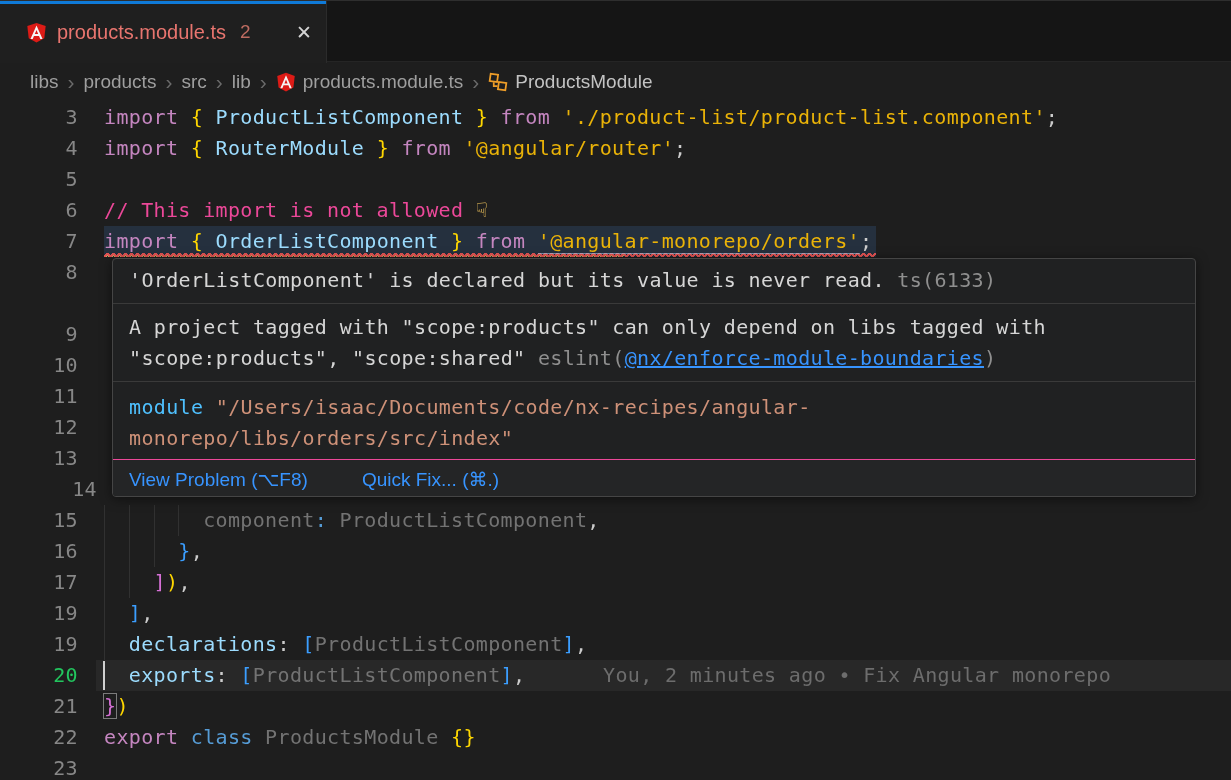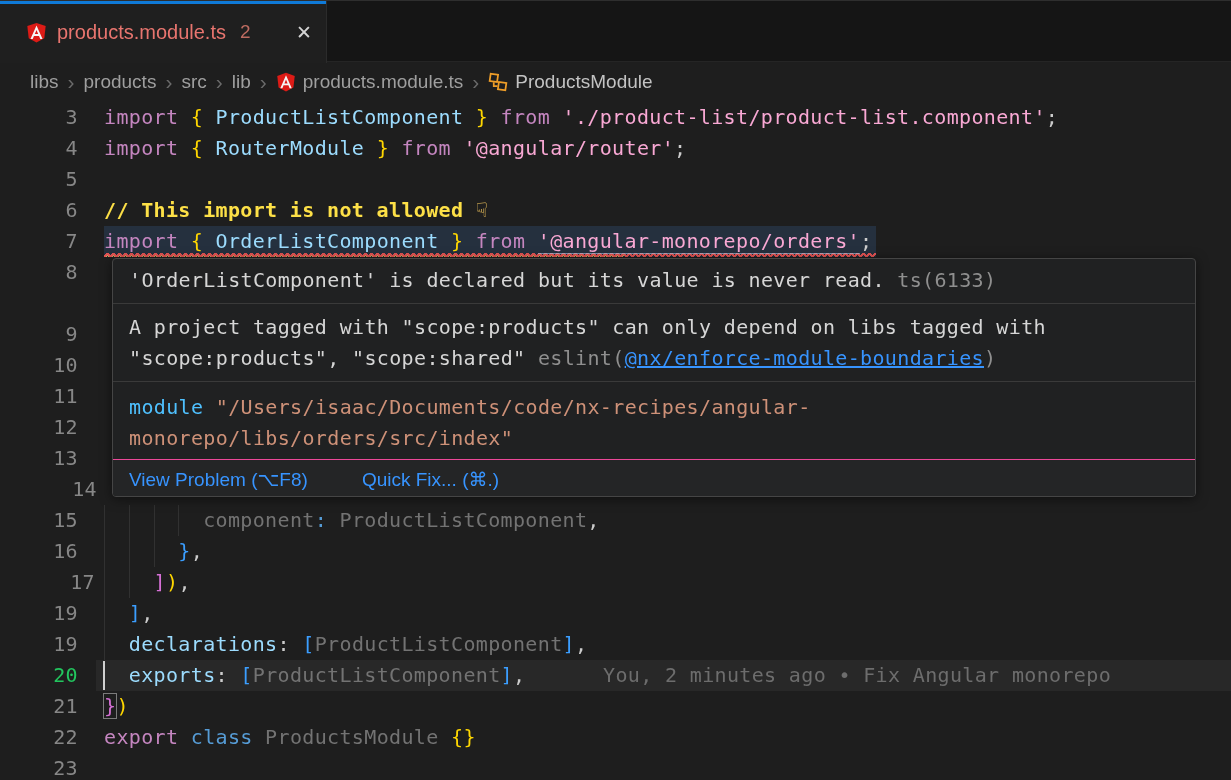--- a/index.html
+++ b/index.html
@@ -33,22 +33,22 @@
   .lnum { position:absolute; left:0; width:78px; height:31px; line-height:31px;
     text-align:right; color:#878787; cursor:pointer; }
   .lnum.active { color:#22c55e; }
   .crow { position:absolute; left:104px; height:31px; line-height:31px;
     white-space:pre; color:#cccccc; cursor:text; }
   .guide { position:absolute; width:1px; height:31px; background:#313131; }
   .s-kw  { color:#c586c0; }
   .s-kwb { color:#569cd6; }
   .s-ent { color:#9cdcfe; }
   .s-typ { color:#737373; }
-  .s-str { color:#f9a8d4; }
-  .s-com { color:#fde047;font-weight:bold; }
+  .s-str { color:#eab308; }
+  .s-com { color:#ec4899; }
   .s-pln { color:#cccccc; }
   .s-b1  { color:#ffd700; }
   .s-b2  { color:#d670d6; }
   .s-b3  { color:#3b9eff; }
   .s-emoji { color:#f2c55c; font-family:"DejaVu Sans", sans-serif; }
   .s-strlink { border-bottom:1px solid rgba(170,200,230,.65); }
   .mbox { outline:1px solid #7b7b7b; outline-offset:0px; }
   .cur-line { position:absolute; left:96px; right:0; height:31px; background:#282828; }
   .cursor { position:absolute; width:2px; height:29px; background:#d0d0d0; }
   .hl7 { position:absolute; left:104px; width:772px; height:31px; background:rgba(56,93,138,.30); }
@@ -151,21 +151,21 @@
         <div class="lnum" style="top: 157px;">8</div>
         <div class="lnum" style="top: 188px;"></div>
         <div class="lnum" style="top: 219px;">9</div>
         <div class="lnum" style="top: 250px;">10</div>
         <div class="lnum" style="top: 281px;">11</div>
         <div class="lnum" style="top: 312px;">12</div>
         <div class="lnum" style="top: 343px;">13</div>
         <div class="lnum" style="top: 374px; margin-left: 19px;">14</div>
         <div class="lnum" style="top: 405px;">15</div>
         <div class="lnum" style="top: 436px;">16</div>
-        <div class="lnum" style="top: 467px; margin-left: 17px;">17</div>
+        <div class="lnum" style="top: 467px;">17</div>
         <div class="lnum" style="top: 498px;">19</div>
         <div class="lnum" style="top: 529px;">19</div>
         <div class="lnum active" style="top: 560px;">20</div>
         <div class="lnum" style="top: 591px;">21</div>
         <div class="lnum" style="top: 622px;">22</div>
         <div class="lnum" style="top: 653px;">23</div>
       </div>
     <div id="code-rows">
         <div class="crow" style="top: 2px;"><span class="s-kw">import </span><span class="s-b1">{ </span><span class="s-ent">ProductListComponent</span><span class="s-b1"> } </span><span class="s-kw">from </span><span class="s-str">'./product-list/product-list.component'</span><span class="s-pln">;</span></div>
         <div class="crow" style="top: 33px; text-align: center;"><span class="s-kw">import </span><span class="s-b1">{ </span><span class="s-ent">RouterModule</span><span class="s-b1"> } </span><span class="s-kw">from </span><span class="s-str">'@angular/router'</span><span class="s-pln">;</span></div>

